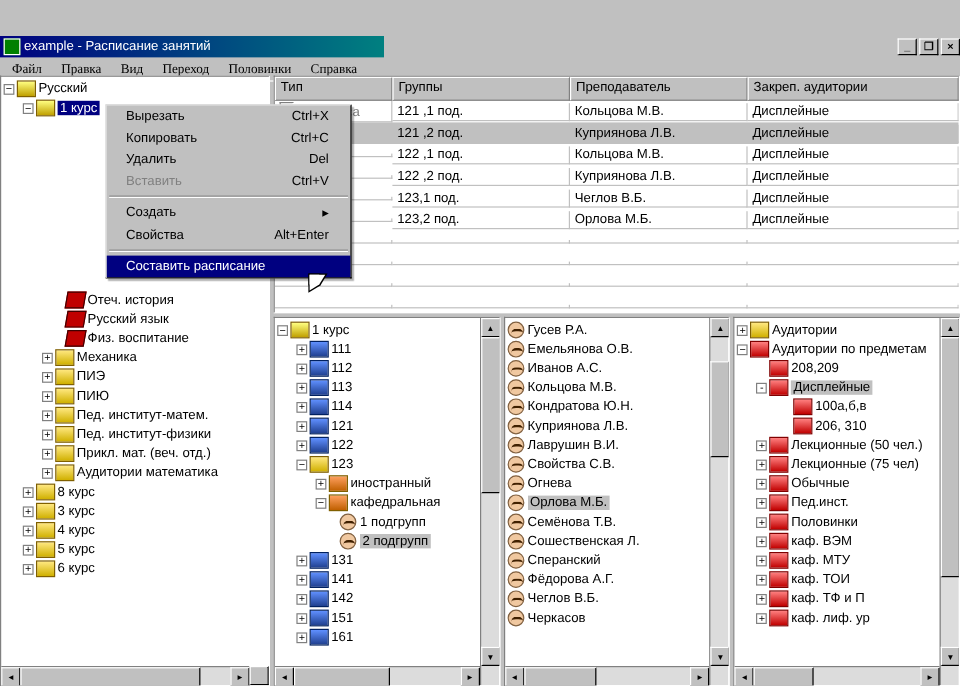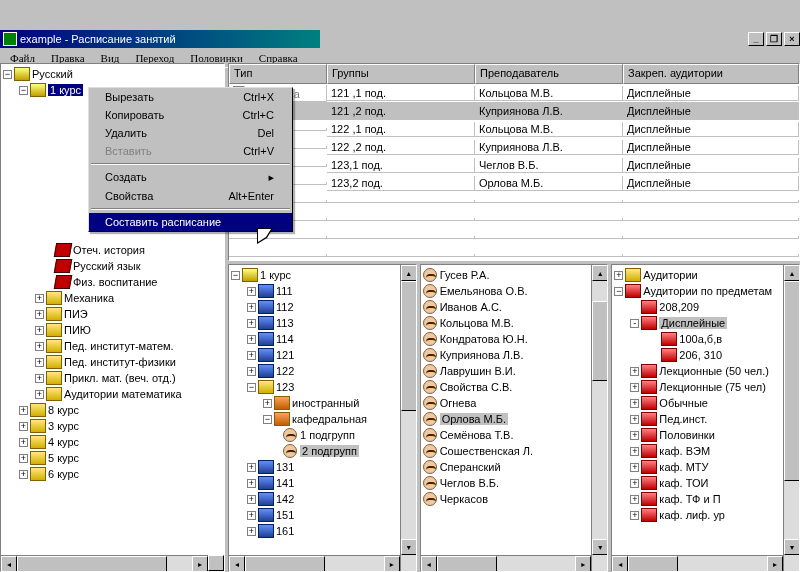--- a/index.html
+++ b/index.html
@@ -536,20 +536,24 @@
             <div class="tree-node">
               <span class="face-ico"></span>
               <span>Сошественская Л.</span>
             </div>
             <div class="tree-node">
               <span class="face-ico"></span>
               <span>Сперанский</span>
             </div>
             <div class="tree-node">
               <span class="face-ico"></span>
+              <span>Фёдорова А.Г.</span>
+            </div>
+            <div class="tree-node">
+              <span class="face-ico"></span>
               <span>Чеглов В.Б.</span>
             </div>
             <div class="tree-node">
               <span class="face-ico"></span>
               <span>Черкасов</span>
             </div>
           </div>
         <div class="scrollbar-v">
             <div class="sb-btn" style="top:0">▴</div>
             <div class="sb-thumb" style="top:36px;left:0;width:16px;height:80px"></div>

